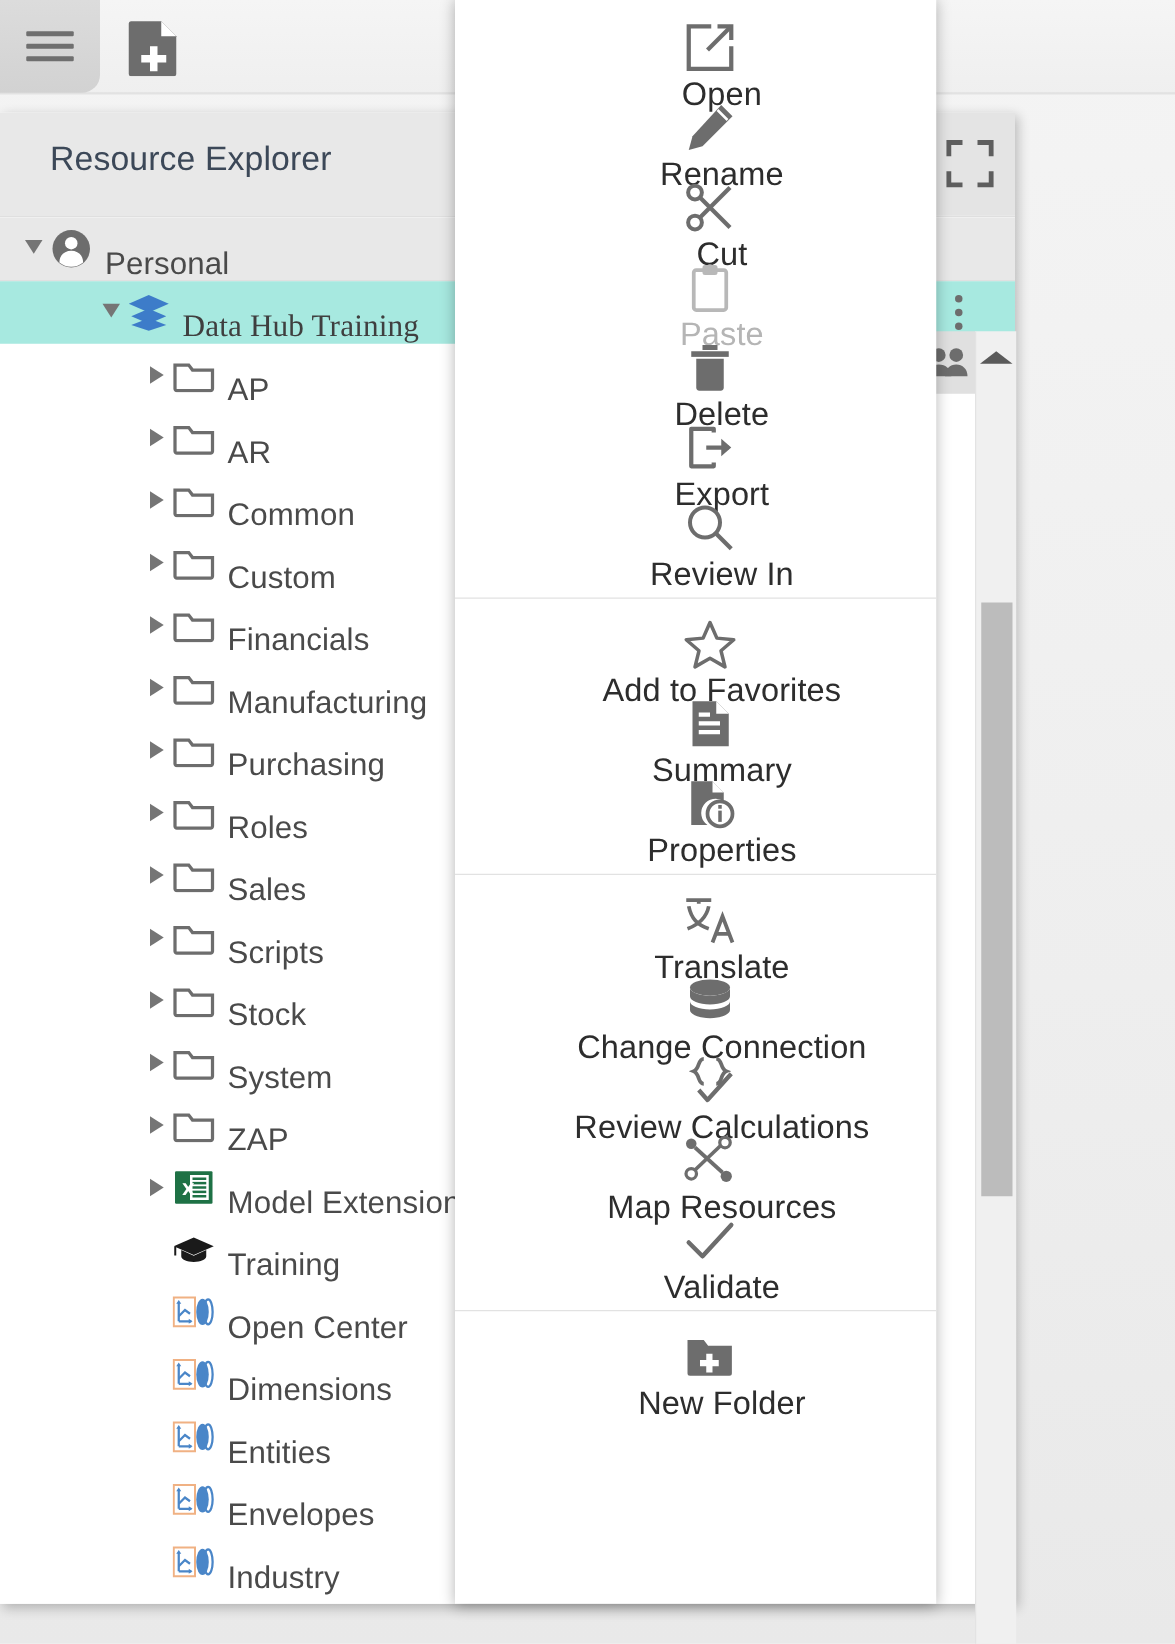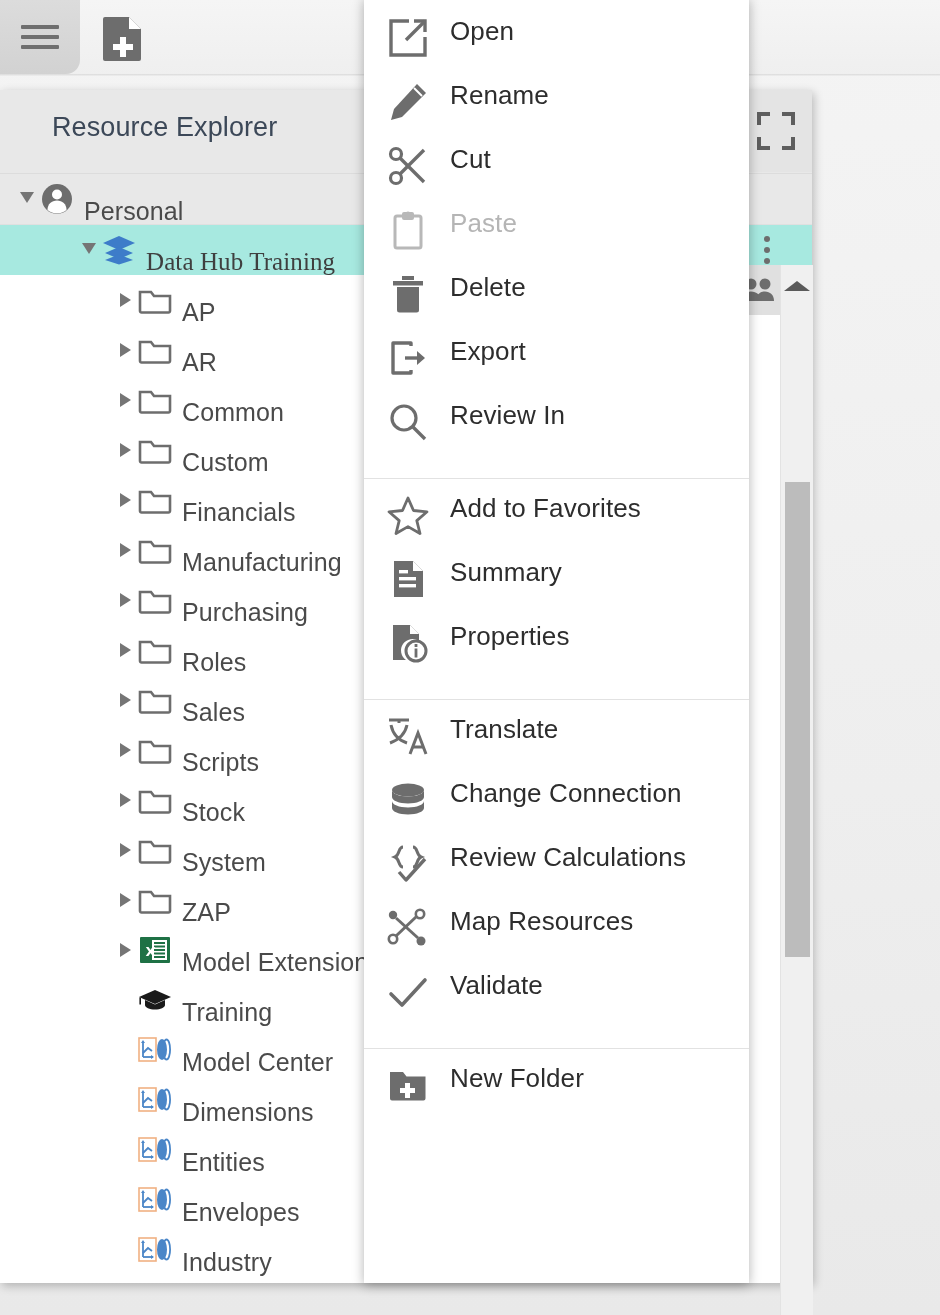--- a/index.html
+++ b/index.html
@@ -57,21 +57,21 @@
     background: #ffffff;
     box-shadow: 2px 3px 9px rgba(0,0,0,0.24);
   }
   .panel-header {
     position: absolute; left: 0; top: 0;
     width: 812px; height: 83px;
     background: #e8e8e8;
     border-bottom: 1px solid #dcdcdc;
   }
   .panel-title {
-    position: absolute; left: 52px; top: 22px;
+    position: absolute; left: 40px; top: 22px;
     font-size: 27px; color: #3c4858; font-weight: 400;
     letter-spacing: 0.1px;
   }
   .expand-btn {
     position: absolute; right: 0px; top: 0px;
     width: 72px; height: 82px;
     background: #e4e4e4;
     display: flex; align-items: center; justify-content: center;
     cursor: pointer;
   }
@@ -177,24 +177,25 @@
     position: absolute; left: 364px; top: -2px;
     width: 385px; height: 1285px;
     background: #ffffff;
     box-shadow: 0 2px 11px rgba(0,0,0,0.30);
     z-index: 50;
     padding-top: 18px;
     box-sizing: border-box;
   }
   .mi {
     height: 64px;
-    display: flex; 
+    display: flex; align-items: center;
     padding-left: 22px;
     cursor: pointer;
     box-sizing: border-box;
+    flex-direction: column;
   }
   .mi .mico {
     width: 44px; height: 44px; flex: 0 0 44px;
     display: flex; align-items: center; justify-content: center;
   }
   .mi .mlabel {
     font-size: 26px; color: #2d2d2d; font-weight: 400;
     margin-left: 20px; letter-spacing: 0.1px;
   }
   .mi.disabled { cursor: default; }
@@ -462,21 +463,21 @@
               <rect x="1" y="2" width="17" height="23" fill="none" stroke="#f0b183" stroke-width="1.6"></rect>
               <path d="M5 21 V6" stroke="#4a86c8" stroke-width="1.8" fill="none"></path>
               <path d="M5 21 H15" stroke="#4a86c8" stroke-width="1.8" fill="none"></path>
               <path d="M5 17 L10 12 L14 15" stroke="#4a86c8" stroke-width="1.8" fill="none"></path>
               <path d="M3 7 L5 4 L7 7" fill="#4a86c8"></path>
               <path d="M13 19 L16 21 L13 23" fill="#4a86c8"></path>
               <ellipse cx="24" cy="13.5" rx="5" ry="10.5" fill="#4a86c8"></ellipse>
               <ellipse cx="28.5" cy="13.5" rx="3.6" ry="10" fill="none" stroke="#4a86c8" stroke-width="1.8"></ellipse>
             </svg>
           </span>
-          <span class="label">Model Center</span>
+          <span class="label">Open Center</span>
         </div>
         <div class="row indent-2">
           <span class="twisty"></span>
           <span class="ico">
             <svg width="34" height="28" viewBox="0 0 34 28">
               <rect x="1" y="2" width="17" height="23" fill="none" stroke="#f0b183" stroke-width="1.6"></rect>
               <path d="M5 21 V6" stroke="#4a86c8" stroke-width="1.8" fill="none"></path>
               <path d="M5 21 H15" stroke="#4a86c8" stroke-width="1.8" fill="none"></path>
               <path d="M5 17 L10 12 L14 15" stroke="#4a86c8" stroke-width="1.8" fill="none"></path>
               <path d="M3 7 L5 4 L7 7" fill="#4a86c8"></path>

